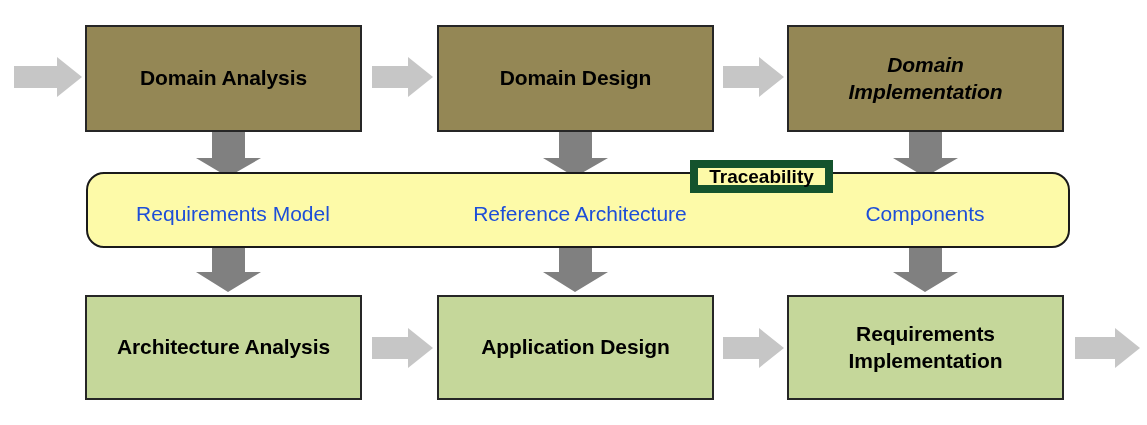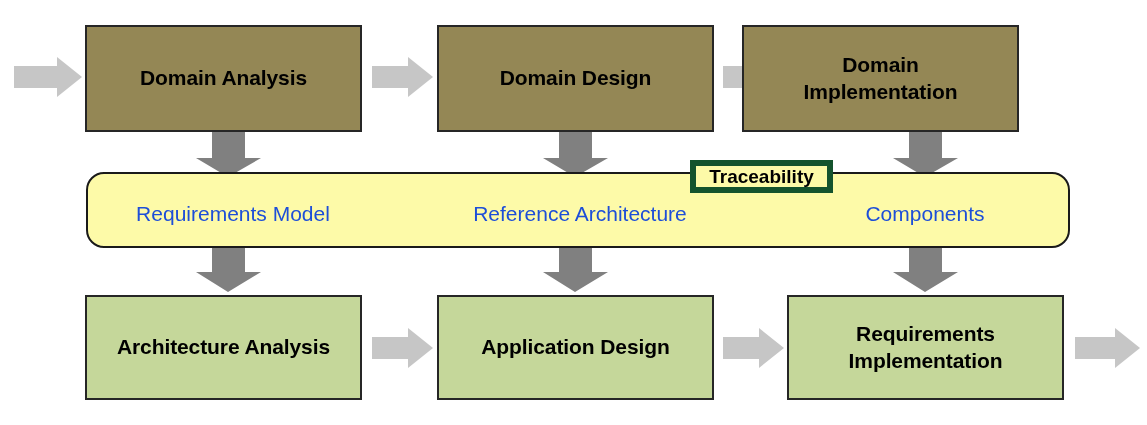--- a/index.html
+++ b/index.html
@@ -57,21 +57,21 @@
     font-size: 21px;
     color: #1d4ed8;
     text-align: center;
     white-space: nowrap;
     line-height: 1;
   }
   .trace-box {
     position: absolute;
     box-sizing: border-box;
     background: #fdfaa8;
-    border: 6px solid #14532d;
+    border: 8px solid #14532d;
     display: flex;
     align-items: center;
     justify-content: center;
     font-weight: bold;
     font-size: 19px;
     color: #000000;
     white-space: nowrap;
   }
 </style>
 </head>
@@ -107,21 +107,21 @@
   </svg>
 
   <div class="proc-box domain-box" style="left:85px; top:25px; width:277px; height:107px;">
     <span>Domain Analysis</span>
   </div>
 
   <div class="proc-box domain-box" style="left:437px; top:25px; width:277px; height:107px;">
     <span>Domain Design</span>
   </div>
 
-  <div class="proc-box domain-box" style="left:742px; top:25px; width:277px; height:107px; white-space:pre-line;">
+  <div class="proc-box domain-box" style="left:787px; top:25px; width:277px; height:107px; white-space:pre-line;font-style:italic;">
     <span style="white-space:pre-line;">Domain
 Implementation</span>
   </div>
 
   <div class="asset-band" style="left:86px; top:172px; width:984px; height:76px;"></div>
 
   <div class="asset-label" style="left:88px; top:203px; width:290px;">Requirements Model</div>
 
   <div class="asset-label" style="left:435px; top:203px; width:290px;">Reference Architecture</div>
 

